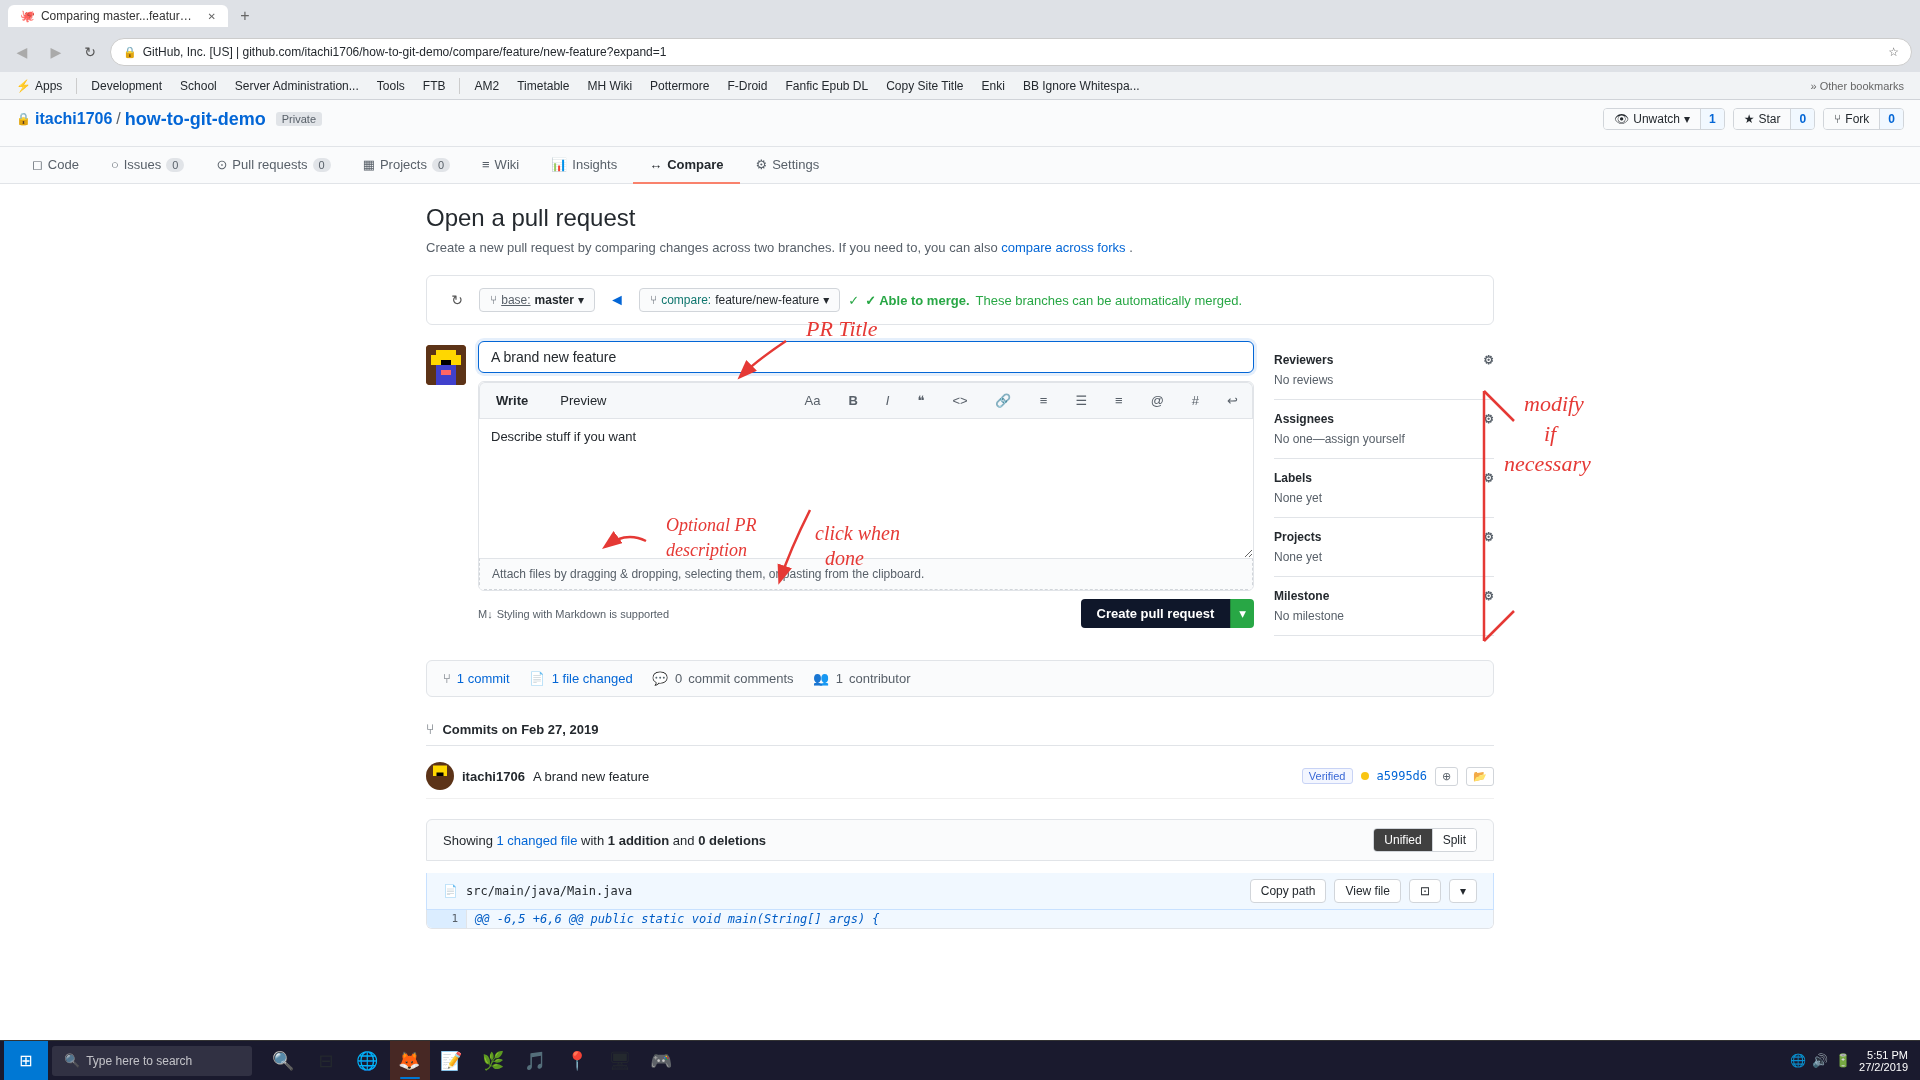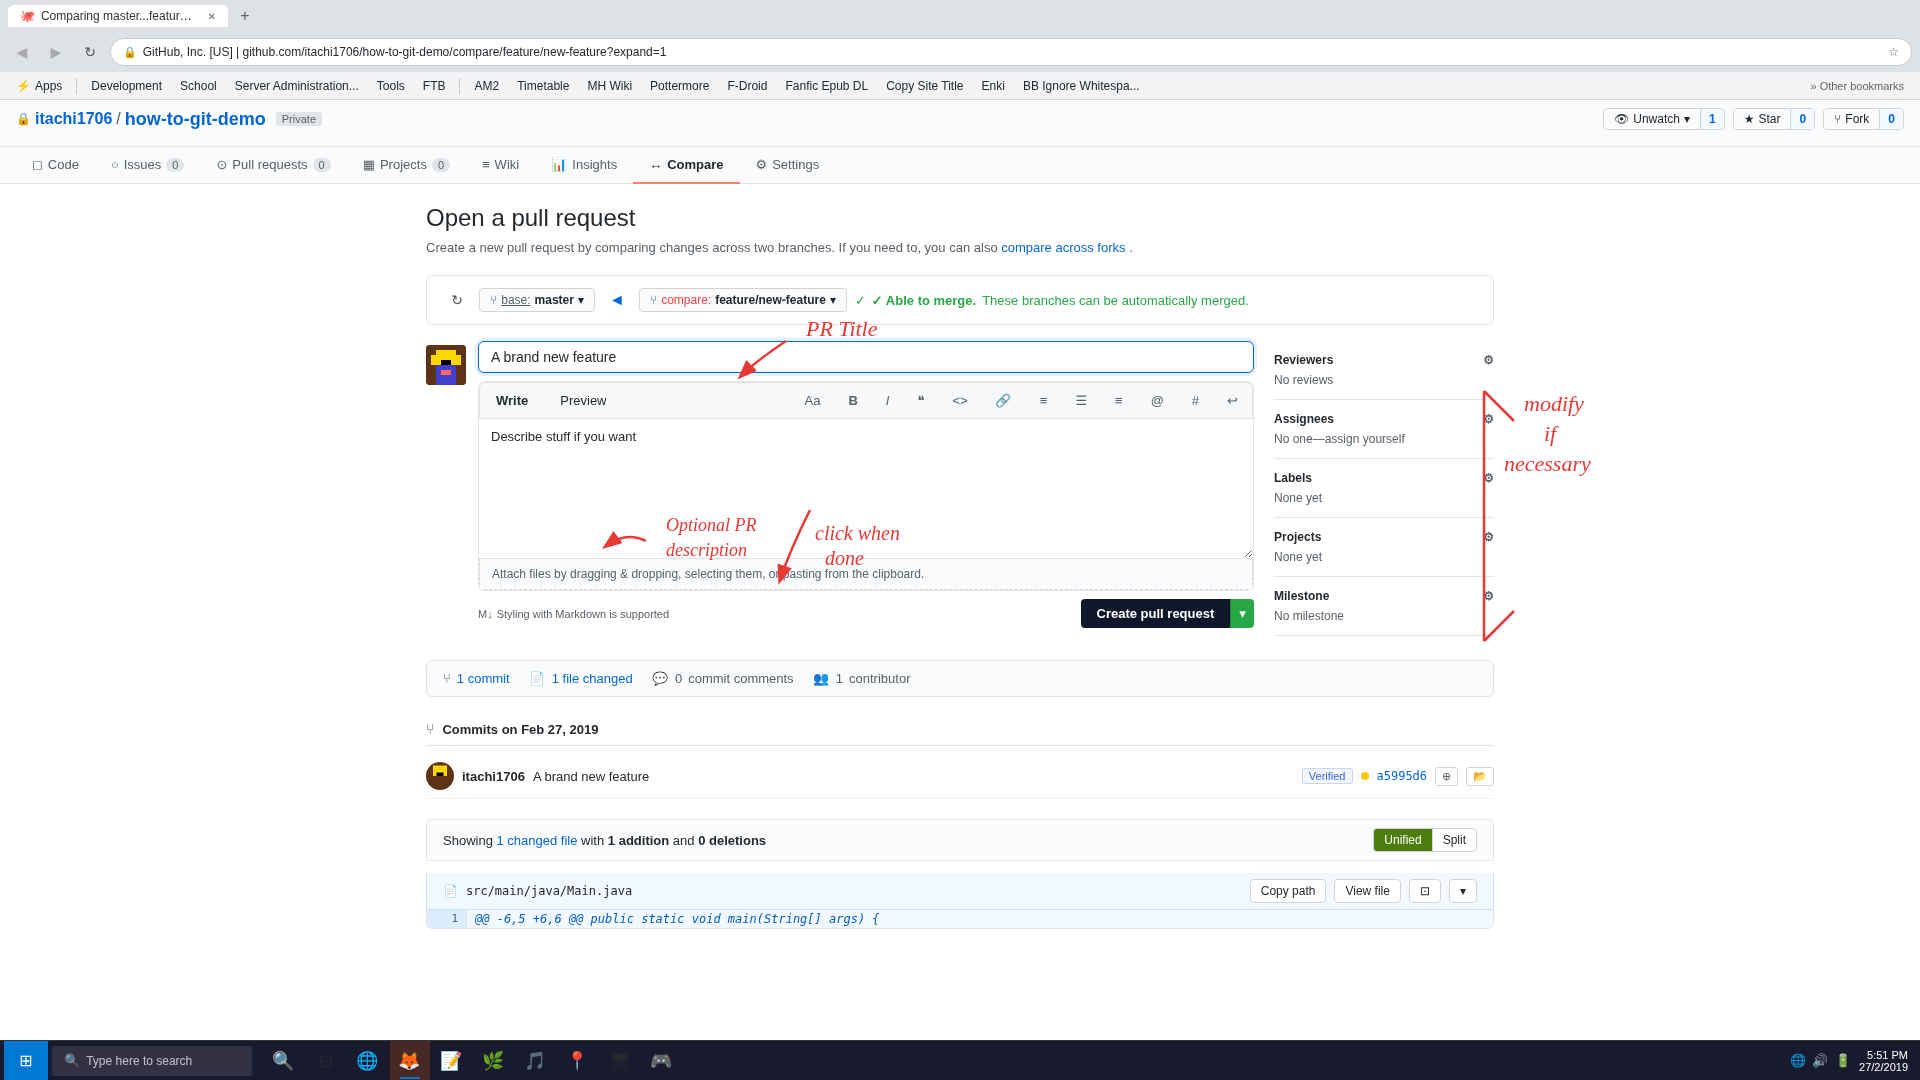--- a/index.html
+++ b/index.html
@@ -105,21 +105,21 @@
     .commit-hash { font-family: monospace; font-size: 12px; color: #0366d6; cursor: pointer; display: flex; align-items: center; gap: 4px; }
     .commit-hash-dot { width: 8px; height: 8px; background: #f9c513; border-radius: 50%; display: inline-block; }
 
     
     .diff-header-bar { display: flex; align-items: center; justify-content: space-between; padding: 8px 16px; background: #fafbfc; border: 1px solid #e1e4e8; border-radius: 6px 6px 0 0; margin-bottom: 12px; }
     .diff-header-left { display: flex; align-items: center; gap: 8px; }
     .diff-showing-text { font-size: 13px; color: #24292e; }
     .diff-showing-text a { color: #0366d6; cursor: pointer; }
     .diff-header-right { display: flex; align-items: center; gap: 8px; }
     .diff-btn { border: 1px solid #d1d5da; border-radius: 4px; padding: 4px 10px; font-size: 12px; cursor: pointer; background: white; color: #24292e; }
-    .diff-btn.active { background: #4d7c0f; color: white; border-color: #0366d6; }
+    .diff-btn.active { background: #404040; color: white; border-color: #0366d6; }
     .diff-btn-group { display: flex; border: 1px solid #d1d5da; border-radius: 4px; overflow: hidden; }
     .diff-btn-group .diff-btn { border: none; border-radius: 0; border-right: 1px solid #d1d5da; }
     .diff-btn-group .diff-btn:last-child { border-right: none; }
 
     .diff-file-header { background: #f1f8ff; border: 1px solid #c8e1ff; border-top: none; padding: 6px 16px; display: flex; align-items: center; gap: 8px; font-size: 12px; }
     .diff-file-path { color: #24292e; font-family: monospace; }
     .diff-file-actions { margin-left: auto; display: flex; align-items: center; gap: 8px; }
 
     .diff-content { border: 1px solid #e1e4e8; border-top: none; border-radius: 0 0 6px 6px; overflow: hidden; }
     .diff-line { display: flex; font-family: monospace; font-size: 12px; }
@@ -318,22 +318,22 @@
       <button class="nav-btn">↻</button>
       <div class="branch-btn">
         <span style="color:#586069; font-size:12px;">⑂</span>
         <span style="color:#586069; font-size:12px;text-decoration:underline;">base:</span>
         <span style="font-weight:600;">master</span>
         <span>▾</span>
       </div>
       <button class="nav-btn" style="color:#0366d6; font-size:16px;">◄</button>
       <div class="branch-btn">
         <span style="color:#586069; font-size:12px;">⑂</span>
-        <span style="color:#ef4444; font-size:12px;">compare:</span>
-        <span style="font-weight:700;">feature/new-feature</span>
+        <span style="color:#0f766e; font-size:12px;">compare:</span>
+        <span style="font-weight:400;">feature/new-feature</span>
         <span>▾</span>
       </div>
       <div class="merge-status">
         <span>✓</span>
         <strong>✓ Able to merge.</strong>
         <span>These branches can be automatically merged.</span>
       </div>
     </div>
 
     <div class="pr-form-container content-wrapper" style="position:relative;">

